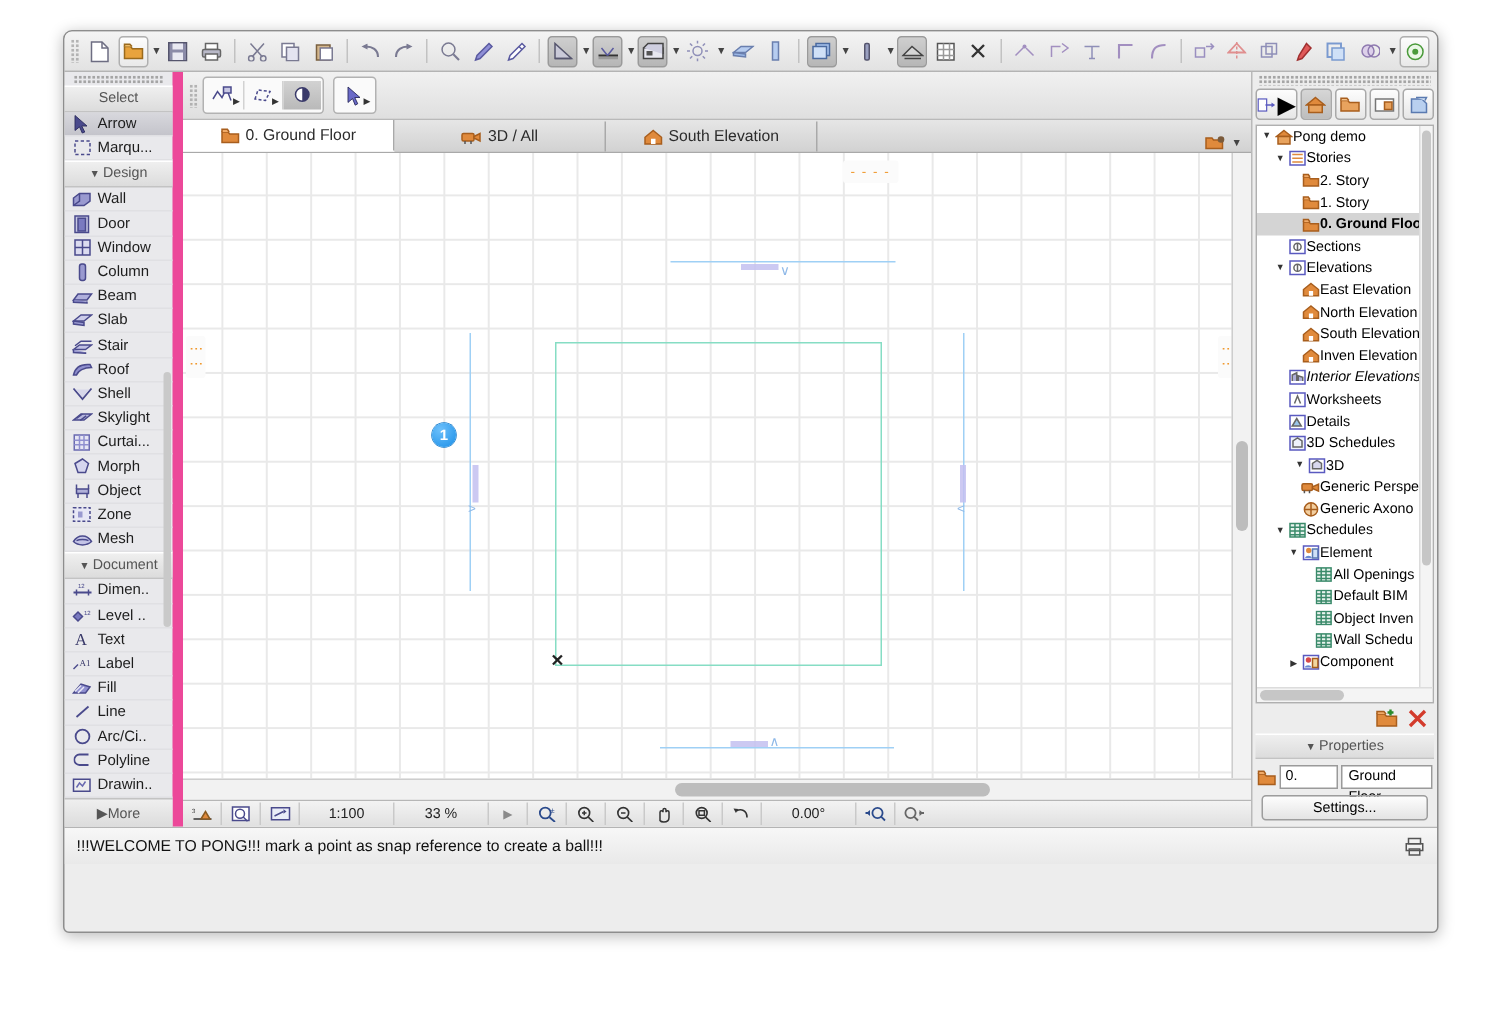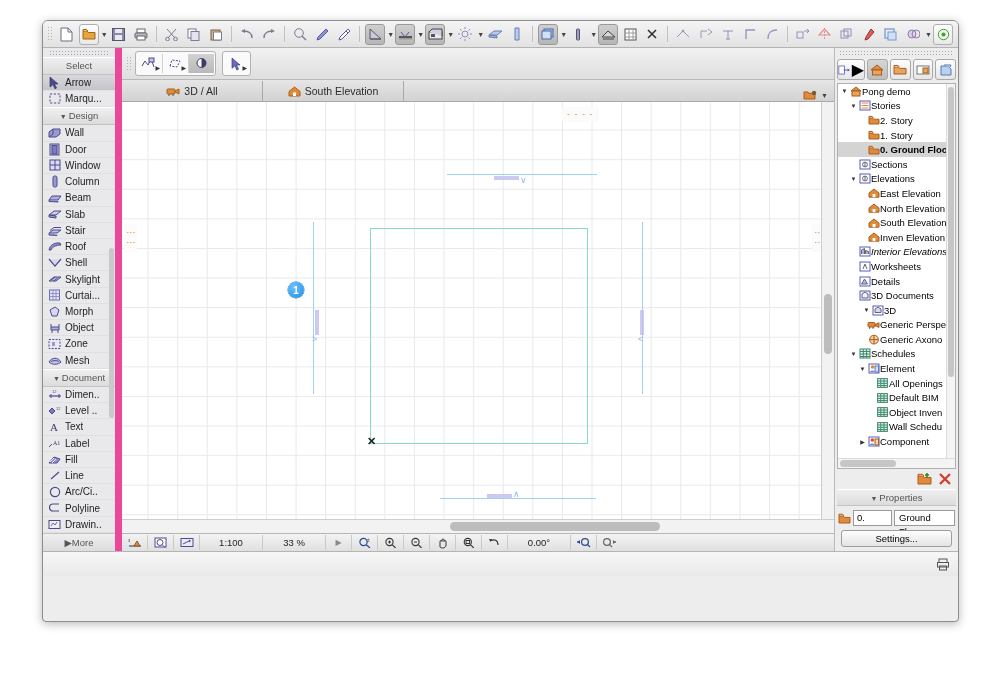--- a/index.html
+++ b/index.html
@@ -650,20 +650,29 @@
           <div class="mini-btn">
             <svg width="13" height="14" viewBox="0 0 13 14">
                 <path d="M2 1l8 7H6.5l2 4.2-1.7.9L5 8.7 2 11.3z" fill="#6a6ac8" stroke="#2a2a5c" stroke-width=".6"></path>
               </svg>
             <span class="mc">▶</span>
           </div>
         </div>
       </div>
 
       <div id="tabbar">
+        <div class="tab active">
+          <span class="tabi">
+            <svg width="13" height="11" viewBox="0 0 13 11">
+                <path d="M1 3h4l1.2 1.4H12V10H1z" fill="#e08a3c" stroke="#a85e1d"></path>
+                <path d="M1 3V1.2h3.6L5.8 3" fill="#f0aa68" stroke="#a85e1d"></path>
+              </svg>
+          </span>
+          <span>0. Ground Floor</span>
+        </div>
         <div class="tab">
           <span class="tabi">
             <svg width="14" height="11" viewBox="0 0 14 11">
                 <rect x="1" y="3" width="8" height="5" rx="1" fill="#e08a3c" stroke="#a85e1d"></rect>
                 <path d="M9 5l4-2v5l-4-2z" fill="#e08a3c" stroke="#a85e1d"></path>
                 <path d="M3 8v2M7 8v2" stroke="#555"></path>
               </svg>
           </span>
           <span>3D / All</span>
         </div>
@@ -993,21 +1002,21 @@
               <span class="tl">Details</span>
             </div>
             <div class="tr" style="padding-left: 11px;">
               <span class="tw"></span>
               <span class="tri">
                 <svg width="12" height="11" viewBox="0 0 12 11">
                   <rect x="1" y="1" width="10" height="9" fill="#eef2fb" stroke="#5a5ac0"></rect>
                   <path d="M3 8V4l3-2 3 2v4z" fill="none" stroke="#666"></path>
                 </svg>
               </span>
-              <span class="tl">3D Documents</span>
+              <span class="tl">3D Schedules</span>
             </div>
             <div class="tr" style="padding-left: 24px;">
               <span class="tw">▼</span>
               <span class="tri">
                 <svg width="12" height="11" viewBox="0 0 12 11">
                   <rect x="1" y="1" width="10" height="9" fill="#fff" stroke="#5a5ac0"></rect>
                   <path d="M3 7.5V4l3-2 3 2v3.5z" fill="#d8d8ee" stroke="#666"></path>
                 </svg>
               </span>
               <span class="tl">3D</span>
@@ -1142,20 +1151,21 @@
             </svg>
         </span>
         <span id="prop-num">0.</span>
         <span id="prop-name">Ground Floor</span>
       </div>
       <div id="settings-btn">Settings...</div>
     </div>
   </div>
 
   <div id="msgbar">
+    <span>!!!WELCOME TO PONG!!! mark a point as snap reference to create a ball!!!</span>
     <span id="msg-right">
       <svg width="14" height="13" viewBox="0 0 14 13">
           <rect x="3" y="1" width="8" height="3.5" fill="none" stroke="#555"></rect>
           <rect x="1.5" y="4.5" width="11" height="4.5" fill="none" stroke="#555"></rect>
           <rect x="3.5" y="8" width="7" height="4" fill="none" stroke="#555"></rect>
         </svg>
     </span>
   </div>
 </div>
 

